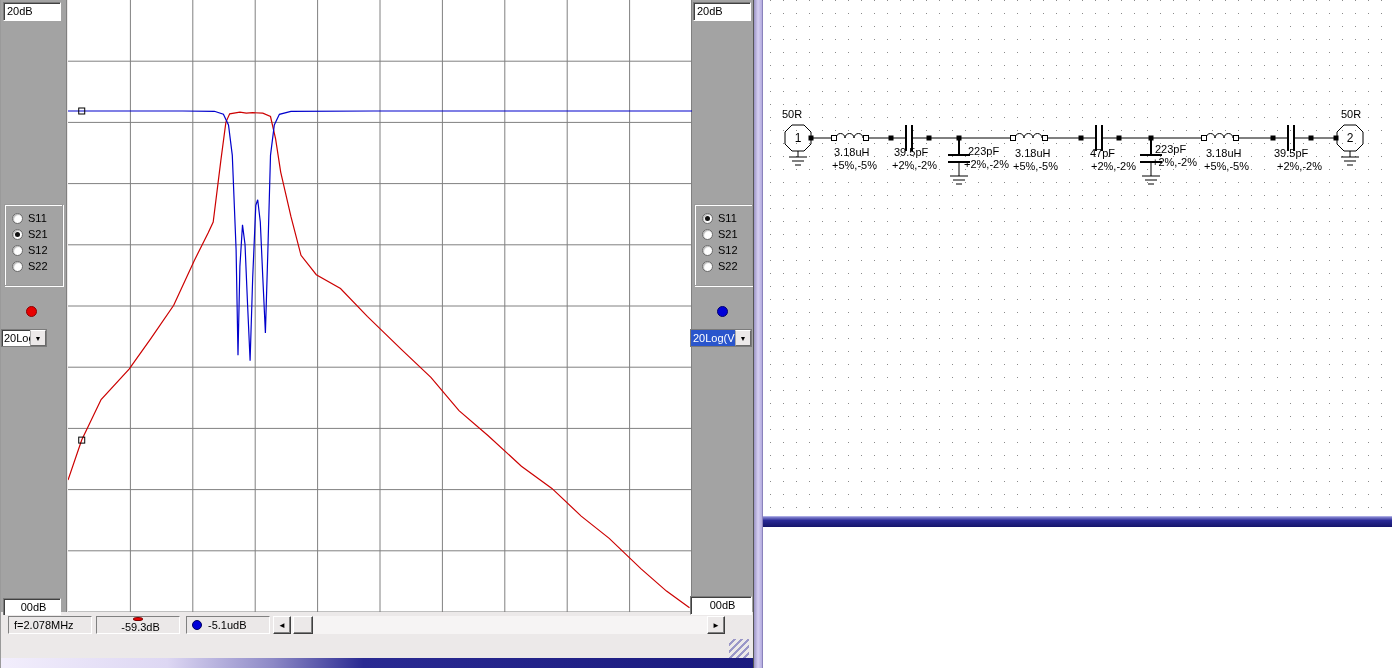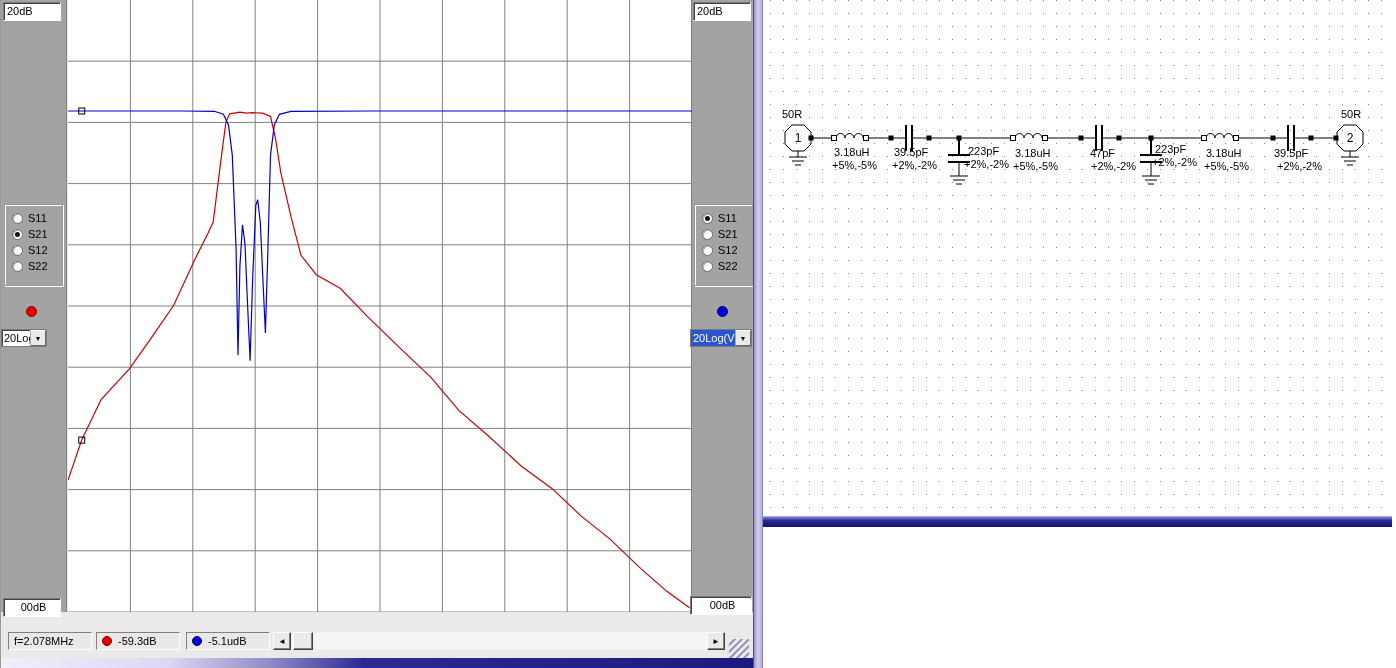--- a/index.html
+++ b/index.html
@@ -48,21 +48,21 @@
   .combo.right-c { left:-2px; width:62px; }
 
   
   .plot { position:absolute; left:67px; top:0; width:624px; height:612px;
     background:#fff; border-right:1px solid #808080; }
   .plot svg { display:block; }
 
   
   .bar { position:absolute; left:0; width:755px; background:#ece9e9; z-index:5; }
   .start-bar { top:612px; height:25px; border-top:1px solid #d5d2d2; }
-  .readout-bar { top:631px; height:21px; }
+  .readout-bar { top:615px; height:21px; }
   .bar label { position:absolute; }
   .field { position:absolute; background:#fff; border-top:1px solid #7b7b7b;
     border-left:1px solid #7b7b7b; border-bottom:1px solid #fff; border-right:1px solid #fff;
     box-shadow: inset 1px 1px 0 #404040; padding:2px 0 0 4px; height:19px;
     font-family:"Liberation Sans",sans-serif; font-size:11px; }
   .ro-box { position:absolute; top:1px; height:18px; background:#ebe8e8;
     border-top:1px solid #808080; border-left:1px solid #808080;
     border-bottom:1px solid #fff; border-right:1px solid #fff;
     display:flex; align-items:center; padding-left:5px; }
   .mini-dot { width:10px; height:10px; border-radius:50%; margin-right:6px; }
@@ -199,21 +199,21 @@
       </div>
 
       <div class="scalebox bottom" style="left:-2px; top:596px; width:62px;">00dB</div>
     </div>
 
 
     <div class="bar readout-bar">
       <div class="ro-box" style="left:7px; width:84px;">
         <span>f=2.078MHz</span>
       </div>
-      <div class="ro-box" style="left:95px; width:84px;">
+      <div class="ro-box" style="left:95px; width:84px;flex-direction:column;">
         <span class="mini-dot red"></span>
         <span>-59.3dB</span>
       </div>
       <div class="ro-box" style="left:185px; width:84px;">
         <span class="mini-dot blue"></span>
         <span>-5.1udB</span>
       </div>
       <div class="sb-btn" style="left:272px;">◄</div>
       <div class="sb-track" style="left:290px; width:416px;"></div>
       <div class="sb-thumb" style="left:292px;"></div>

